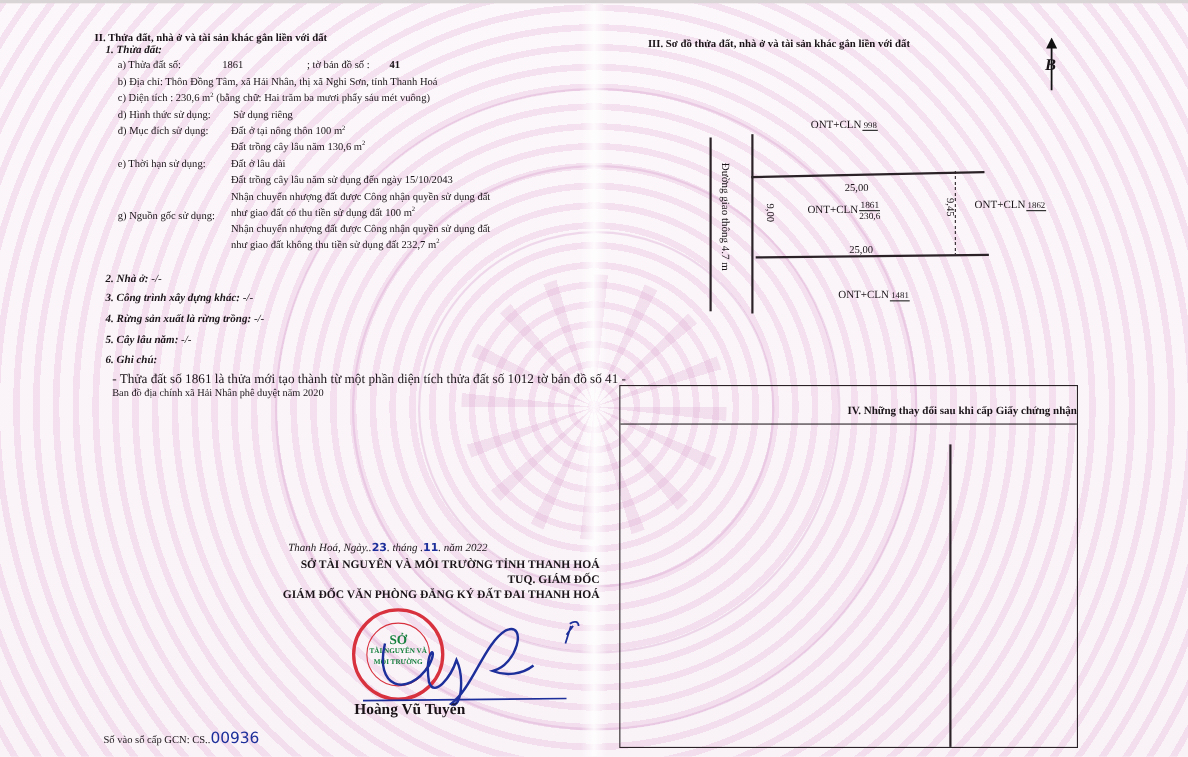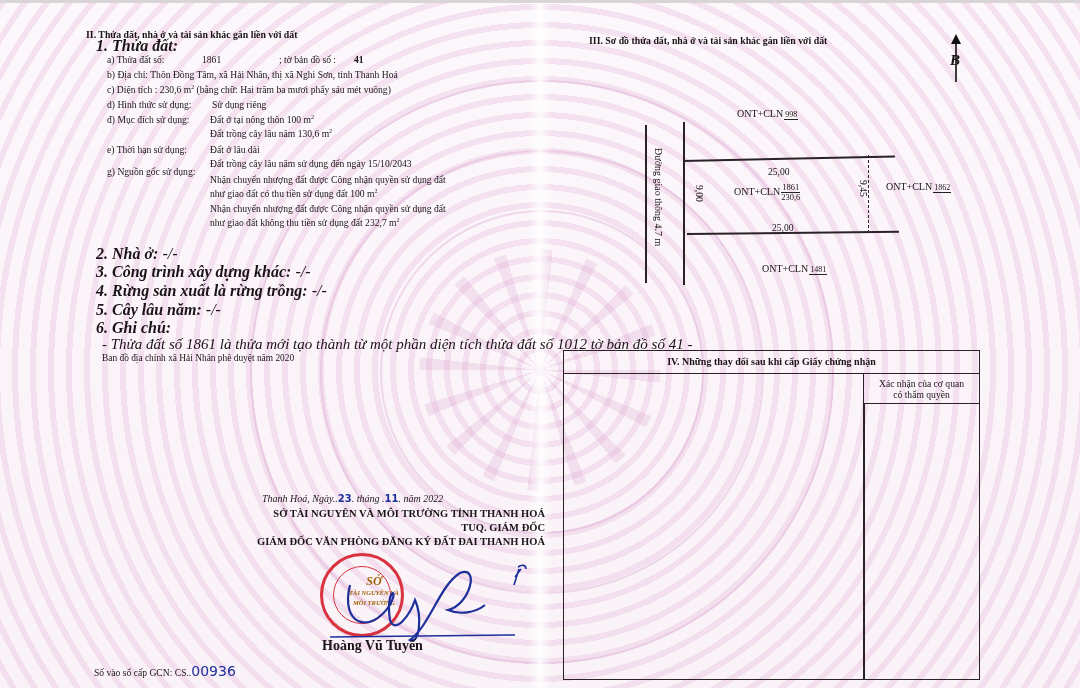--- a/index.html
+++ b/index.html
@@ -18,44 +18,44 @@
   .fold{position:absolute;left:528px;top:0;width:24px;height:688px;
     background:linear-gradient(90deg,rgba(255,255,255,0),rgba(255,255,255,0.85),rgba(255,255,255,0));}
   .topline{position:absolute;left:0;top:0;width:1080px;height:3px;background:#d9d4d6;}
 
   .t{position:absolute;white-space:nowrap;font-size:9.6px;line-height:12px;}
   .b{font-weight:bold;}
   .i{font-style:italic;}
   sup{font-size:6px;vertical-align:top;line-height:6px;}
 
   .sec-title{font-size:9.8px;font-weight:bold;}
-  .sub-title{font-size:16px;font-weight:bold;font-style:italic;}
+  .sub-title{font-size:10px;font-weight:bold;font-style:italic;}
 
   .frac{display:inline-block;vertical-align:middle;text-align:center;font-size:8.5px;line-height:9px;margin-left:1px;}
   .frac .num{display:block;border-bottom:1px solid #222;padding:0 1px;}
   .frac .den{display:block;}
   .frac.single .num{border-bottom:1px solid #222;}
 
   .line{position:absolute;background:#2a2226;}
   .sig-title{font-size:10.5px;font-weight:bold;text-align:right;width:340px;}
   .hand{font-family:"DejaVu Sans",sans-serif;color:#1d2f9a;}
 
   .tbl{position:absolute;left:563px;top:350px;width:417px;height:330px;border:1.5px solid #2a2226;box-sizing:border-box;}
-  .tbl .hdr{position:absolute;left:0;top:0;width:100%;height:22px;border-bottom:1.5px solid #2a2226;
-    font-weight:bold;font-size:10px;text-align:center;line-height:22px;}
+  .tbl .hdr{position:absolute;left:0;top:12px;width:100%;height:22px;border-bottom:1.5px solid #2a2226;
+    font-weight:bold;font-size:10px;text-align:right;line-height:22px;}
   .tbl .col1{position:absolute;left:0;top:23px;width:299px;height:30px;border-bottom:1.5px solid #2a2226;
     font-size:9.6px;text-align:center;line-height:30px;}
   .tbl .col2{position:absolute;left:299px;top:23px;width:116px;height:30px;border-bottom:1.5px solid #2a2226;border-left:1.5px solid #2a2226;
     font-size:9.6px;text-align:center;line-height:11px;padding-top:4px;box-sizing:border-box;}
   .tbl .vdiv{position:absolute;left:299px;top:53px;width:1.5px;bottom:0;background:#2a2226;}
 
   .stamp{position:absolute;left:320px;top:553px;width:84px;height:84px;border-radius:50%;
     border:3px solid #d8323f;box-sizing:border-box;}
   .stamp .inner{position:absolute;left:10px;top:10px;right:10px;bottom:10px;border-radius:50%;border:1.5px solid #d8323f;}
-  .stamp .txt{position:absolute;left:12px;width:100%;text-align:center;color:#a16207;font-weight:bold;font-family:"Liberation Serif",serif;font-style:italic;}
+  .stamp .txt{position:absolute;left:0;width:100%;text-align:center;color:#15803d;font-weight:bold;font-family:"Liberation Serif",serif;}
 </style>
 </head>
 <body>
 
 <div class="bg"></div>
 <div class="rays"></div>
 <div class="ring" style="left:380px;top:210px;width:320px;height:320px;"></div>
 <div class="ring" style="left:320px;top:150px;width:440px;height:440px;"></div>
 <div class="ring" style="left:250px;top:80px;width:580px;height:580px;"></div>
 <div class="fold"></div>
@@ -77,33 +77,33 @@
   <div class="t" style="left:212px;top:99px;">Sử dụng riêng</div>
 
   <div class="t" style="left:107px;top:114px;">đ) Mục đích sử dụng:</div>
   <div class="t" style="left:210px;top:114px;"><span>Đất ở tại nông thôn 100 m</span><sup>2</sup></div>
   <div class="t" style="left:210px;top:128px;"><span>Đất trồng cây lâu năm 130,6 m</span><sup>2</sup></div>
 
   <div class="t" style="left:107px;top:144px;">e) Thời hạn sử dụng:</div>
   <div class="t" style="left:210px;top:144px;">Đất ở lâu dài</div>
   <div class="t" style="left:210px;top:158px;">Đất trồng cây lâu năm sử dụng đến ngày 15/10/2043</div>
 
-  <div class="t" style="left:107px;top:166px;">g) Nguồn gốc sử dụng:</div>
+  <div class="t" style="left:107px;top:191px;">g) Nguồn gốc sử dụng:</div>
   <div class="t" style="left:210px;top:174px;">Nhận chuyển nhượng đất được Công nhận quyền sử dụng đất</div>
   <div class="t" style="left:210px;top:188px;"><span>như giao đất có thu tiền sử dụng đất 100 m</span><sup>2</sup></div>
   <div class="t" style="left:210px;top:203px;">Nhận chuyển nhượng đất được Công nhận quyền sử dụng đất</div>
   <div class="t" style="left:210px;top:217px;"><span>như giao đất không thu tiền sử dụng đất 232,7 m</span><sup>2</sup></div>
 
   <div class="t sub-title" style="left:96px;top:248px;"><span>2. Nhà ở:</span><span style="font-weight:normal"> -/-</span></div>
   <div class="t sub-title" style="left:96px;top:266px;"><span>3. Công trình xây dựng khác:</span><span style="font-weight:normal"> -/-</span></div>
   <div class="t sub-title" style="left:96px;top:285px;"><span>4. Rừng sản xuất là rừng trồng:</span><span style="font-weight:normal">  -/-</span></div>
   <div class="t sub-title" style="left:96px;top:304px;"><span>5. Cây lâu năm:</span><span style="font-weight:normal"> -/-</span></div>
   <div class="t sub-title" style="left:96px;top:322px;">6. Ghi chú:</div>
 
-  <div class="t" style="left:102px;top:338px;font-size:15px;font-style:italic;">- Thửa đất số 1861 là thửa mới tạo thành từ một phần diện tích thửa đất số 1012 tờ bản đồ số 41 -</div>
+  <div class="t" style="left:102px;top:338px;font-size:12px;">- Thửa đất số 1861 là thửa mới tạo thành từ một phần diện tích thửa đất số 1012 tờ bản đồ số 41 -</div>
   <div class="t" style="left:102px;top:352px;font-size:9.4px;">Ban đồ địa chính xã Hải Nhân phê duyệt năm 2020</div>
 
   <div class="t i" style="left:262px;top:493px;font-size:10px;"><span>Thanh Hoá, Ngày..</span><span class="hand b" style="font-style:normal;">23</span><span>. tháng .</span><span class="hand b" style="font-style:normal;">11</span><span>.  năm 2022</span></div>
   <div class="t sig-title" style="left:205px;top:508px;">SỞ TÀI NGUYÊN VÀ MÔI TRƯỜNG TỈNH THANH HOÁ</div>
   <div class="t sig-title" style="left:205px;top:522px;">TUQ. GIÁM ĐỐC</div>
   <div class="t sig-title" style="left:205px;top:536px;">GIÁM ĐỐC VĂN PHÒNG ĐĂNG KÝ ĐẤT ĐAI THANH HOÁ</div>
 
   <div class="stamp">
     <div class="inner"></div>
     <div class="txt" style="top:18px;font-size:12px;">SỞ</div>
@@ -158,19 +158,15 @@
 
     <div class="t" style="left:734px;top:182px;font-size:10px;line-height:20px;"><span>ONT+CLN</span><span class="frac"><span class="num">1861</span><span class="den">230,6</span></span></div>
 
     <div class="t" style="left:886px;top:181px;font-size:10px;"><span>ONT+CLN</span><span class="frac single"><span class="num" style="font-size:8px;">1862</span></span></div>
 
     <div class="t" style="left:762px;top:263px;font-size:10px;"><span>ONT+CLN</span><span class="frac single"><span class="num" style="font-size:8px;">1481</span></span></div>
   </div>
 
   <div class="tbl">
     <div class="hdr">IV. Những thay đổi sau khi cấp Giấy chứng nhận</div>
-    <div class="col2">
-      <div>Xác nhận của cơ quan</div>
-      <div>có thẩm quyền</div>
-    </div>
     <div class="vdiv"></div>
   </div>
 </div>
 
 </body></html>

